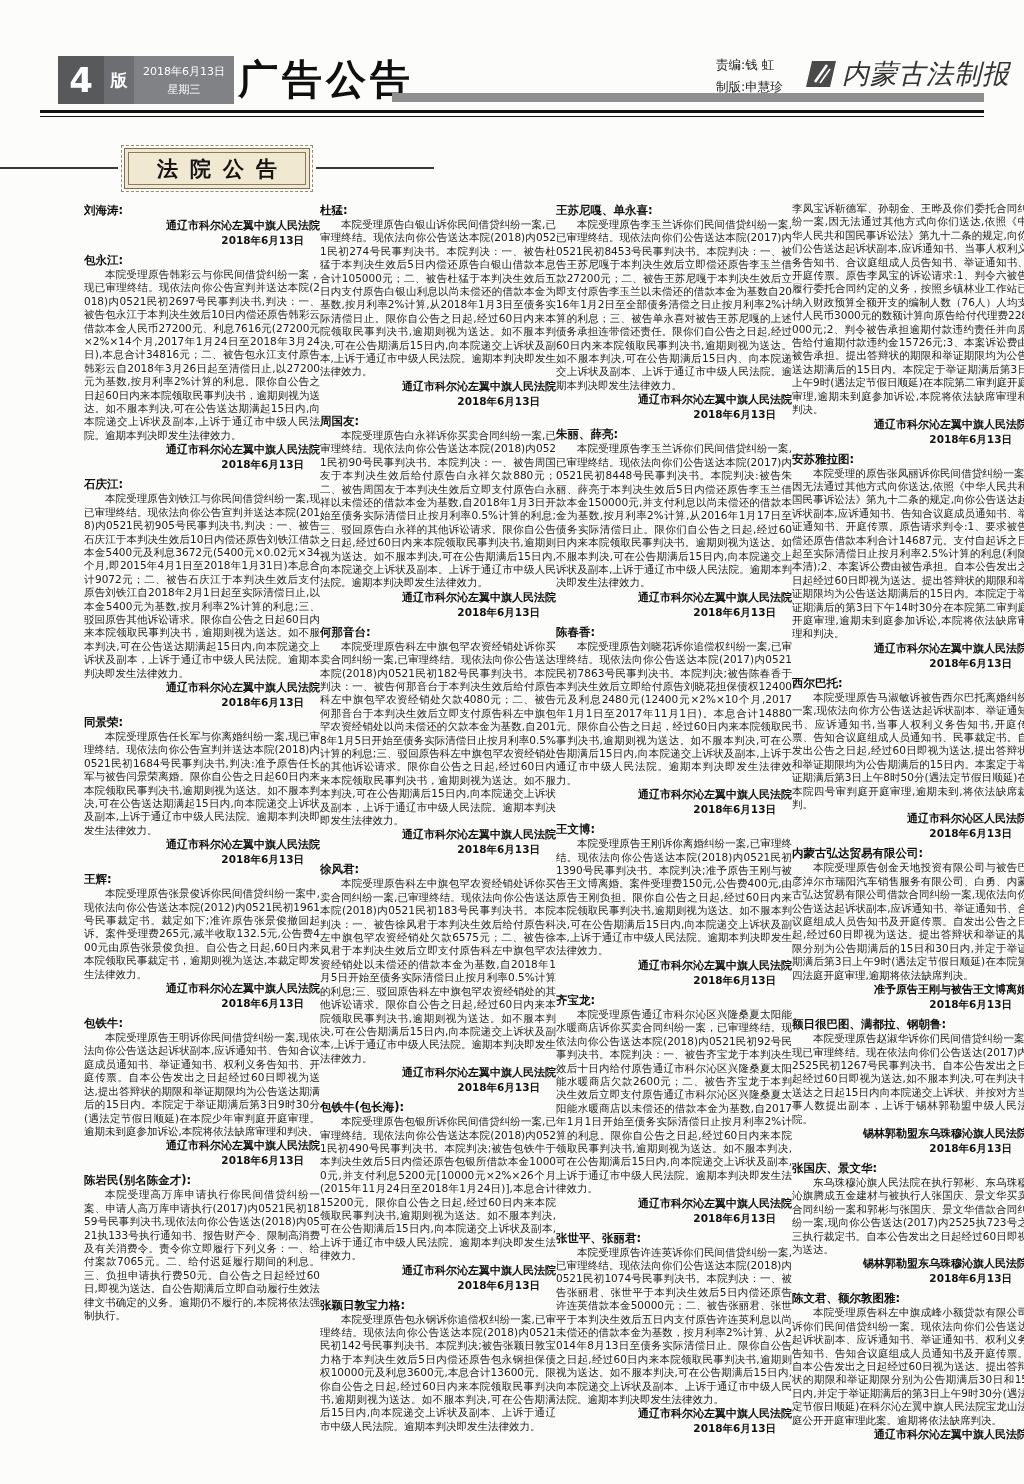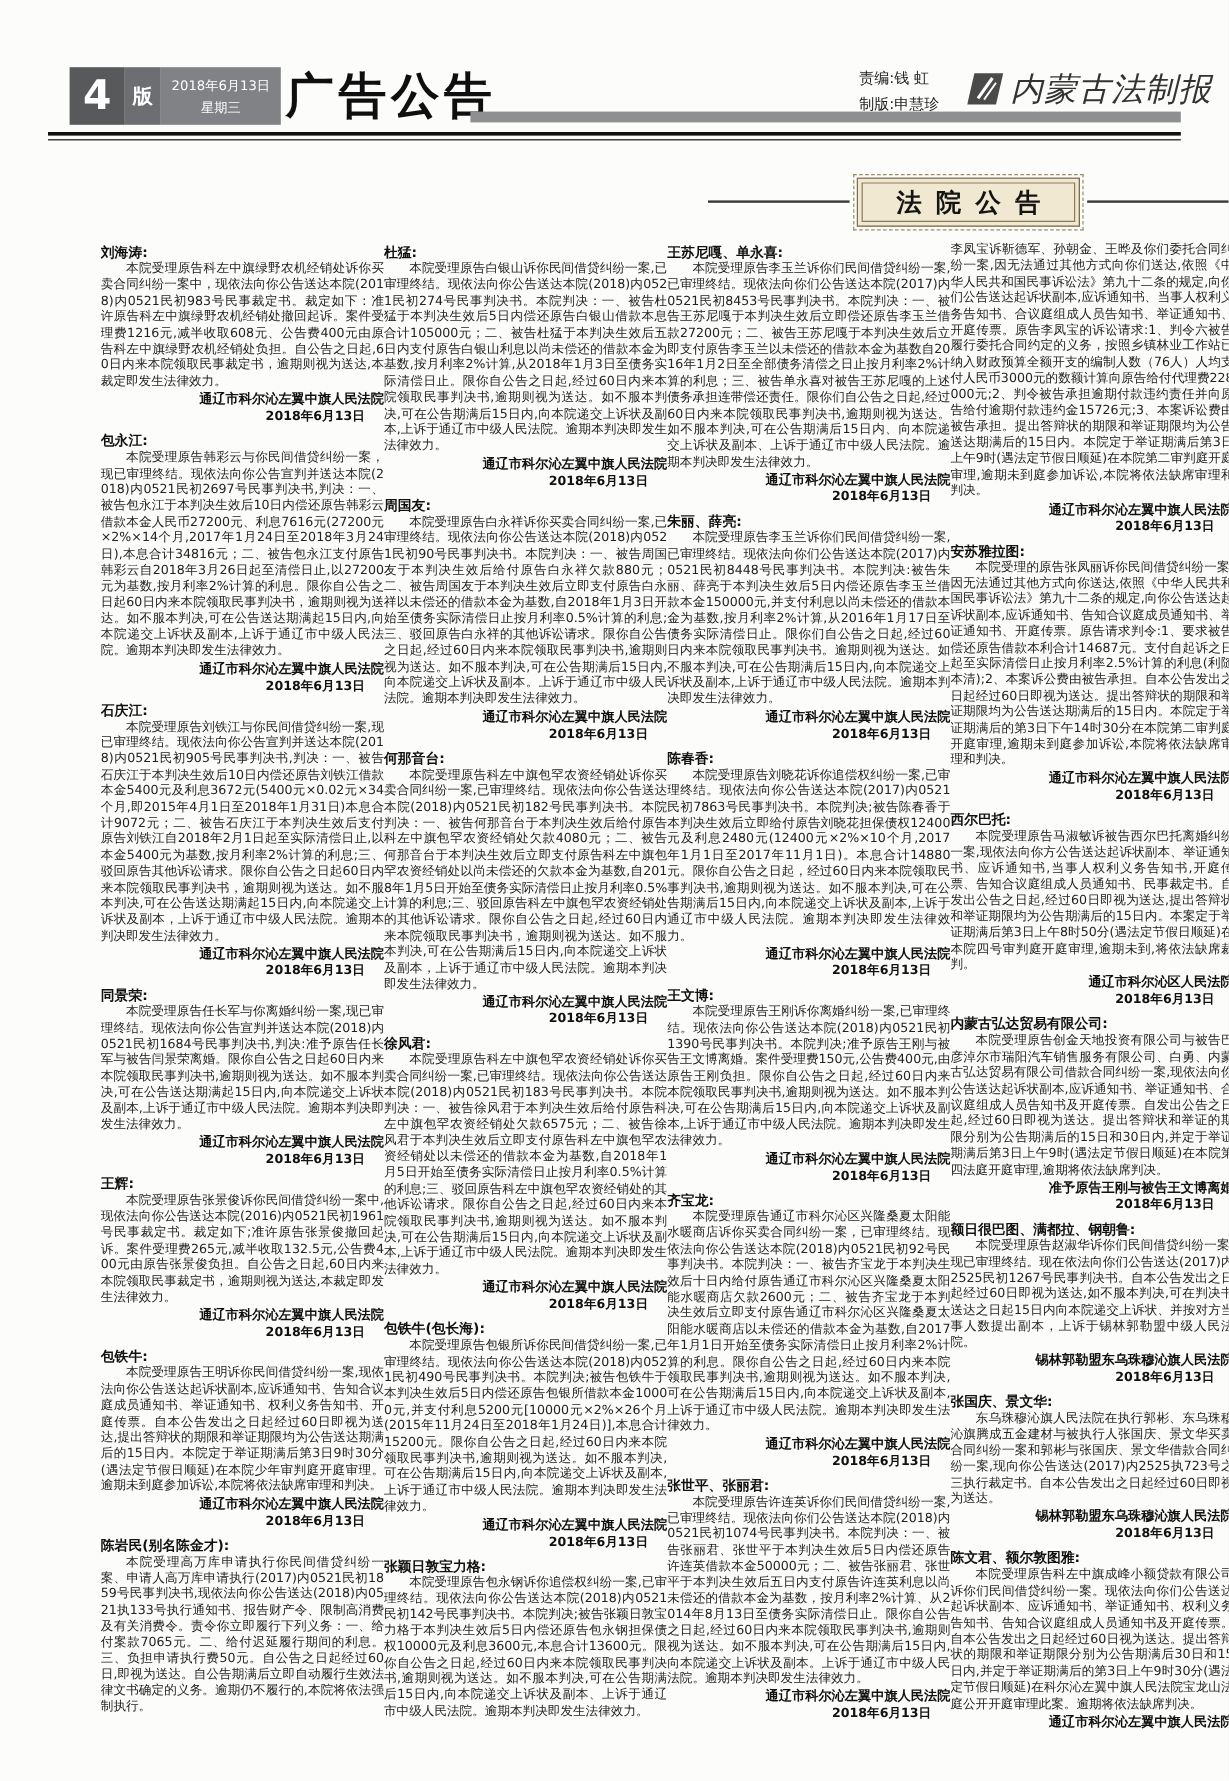--- a/index.html
+++ b/index.html
@@ -40,21 +40,21 @@
     font-family:"DejaVu Serif","Liberation Serif",serif;
     font-size:27px; font-weight:normal; font-style:italic; letter-spacing:1px; color:#333;
     white-space:nowrap;
   }
   .rule-thick { position:absolute; left:40px; top:110px; width:944px; height:3px; background:#111; }
   .rule-thin  { position:absolute; left:40px; top:116px; width:944px; height:1px; background:#111; }
 
   
   .banner {
     position:absolute; left:0; top:142px; width:1024px; height:52px;
-    display:flex; align-items:center; justify-content:flex-end;
+    display:flex; align-items:center; justify-content:flex-start;
   }
   .banner .line { width:118px; height:2px; background:#3a3a3a; }
   .banner .box {
     margin:0 6px; padding:9px 20px; background:#f1e8d2;
     border:1px solid #7c6c50;
     box-shadow: inset 0 0 0 3px #f1e8d2, inset 0 0 0 4px #8a7a5c, 0 0 0 2px #f1e8d2, 0 0 0 3px #b3a standing;
   }
   .banner .box {
     box-shadow: inset 0 0 0 3px #f1e8d2, inset 0 0 0 4px #8a7a5c;
     outline:1px dashed #9a8a68; outline-offset:2px;
@@ -114,21 +114,20 @@
   <div class="banner">
     <span class="line"></span>
     <span class="box">法院公告</span>
     <span class="line"></span>
   </div>
 
   <div class="columns">
       <div class="col">
   <div class="block">
     <div class="heading">刘海涛:</div>
-    <p class="body">本院受理原告科左中旗绿野农机经销处诉你买卖合同纠纷一案中，现依法向你公告送达本院(2018)内0521民初983号民事裁定书。裁定如下：准许原告科左中旗绿野农机经销处撤回起诉。案件受理费1216元,减半收取608元、公告费400元由原告科左中旗绿野农机经销处负担。自公告之日起,60日内来本院领取民事裁定书，逾期则视为送达,本裁定即发生法律效力。</p>
     <div class="sig-court">通辽市科尔沁左翼中旗人民法院</div>
     <div class="sig-date">2018年6月13日</div>
   </div>
 
   <div class="block">
     <div class="heading">包永江:</div>
     <p class="body">本院受理原告韩彩云与你民间借贷纠纷一案，现已审理终结。现依法向你公告宣判并送达本院(2018)内0521民初2697号民事判决书,判决：一、被告包永江于本判决生效后10日内偿还原告韩彩云借款本金人民币27200元、利息7616元(27200元×2%×14个月,2017年1月24日至2018年3月24日),本息合计34816元；二、被告包永江支付原告韩彩云自2018年3月26日起至清偿日止,以27200元为基数,按月利率2%计算的利息。限你自公告之日起60日内来本院领取民事判决书，逾期则视为送达。如不服本判决,可在公告送达期满起15日内,向本院递交上诉状及副本,上诉于通辽市中级人民法院。逾期本判决即发生法律效力。</p>
     <div class="sig-court">通辽市科尔沁左翼中旗人民法院</div>
     <div class="sig-date">2018年6月13日</div>
   </div>
@@ -142,21 +141,21 @@
 
   <div class="block">
     <div class="heading">同景荣:</div>
     <p class="body">本院受理原告任长军与你离婚纠纷一案,现已审理终结。现依法向你公告宣判并送达本院(2018)内0521民初1684号民事判决书,判决:准予原告任长军与被告闫景荣离婚。限你自公告之日起60日内来本院领取民事判决书,逾期则视为送达。如不服本判决,可在公告送达期满起15日内,向本院递交上诉状及副本,上诉于通辽市中级人民法院。逾期本判决即发生法律效力。</p>
     <div class="sig-court">通辽市科尔沁左翼中旗人民法院</div>
     <div class="sig-date">2018年6月13日</div>
   </div>
 
   <div class="block">
     <div class="heading">王辉:</div>
-    <p class="body">本院受理原告张景俊诉你民间借贷纠纷一案中,现依法向你公告送达本院(2016)内0521民初1961号民事裁定书。裁定如下;准许原告张景俊撤回起诉。案件受理费265元,减半收取132.5元,公告费400元由原告张景俊负担。自公告之日起,60日内来本院领取民事裁定书，逾期则视为送达,本裁定即发生法律效力。</p>
+    <p class="body">本院受理原告张景俊诉你民间借贷纠纷一案中,现依法向你公告送达本院(2012)内0521民初1961号民事裁定书。裁定如下;准许原告张景俊撤回起诉。案件受理费265元,减半收取132.5元,公告费400元由原告张景俊负担。自公告之日起,60日内来本院领取民事裁定书，逾期则视为送达,本裁定即发生法律效力。</p>
     <div class="sig-court">通辽市科尔沁左翼中旗人民法院</div>
     <div class="sig-date">2018年6月13日</div>
   </div>
 
   <div class="block">
     <div class="heading">包铁牛:</div>
     <p class="body">本院受理原告王明诉你民间借贷纠纷一案,现依法向你公告送达起诉状副本,应诉通知书、告知合议庭成员通知书、举证通知书、权利义务告知书、开庭传票。自本公告发出之日起经过60日即视为送达,提出答辩状的期限和举证期限均为公告送达期满后的15日内。本院定于举证期满后第3日9时30分(遇法定节假日顺延)在本院少年审判庭开庭审理。逾期未到庭参加诉讼,本院将依法缺席审理和判决。</p>
     <div class="sig-court">通辽市科尔沁左翼中旗人民法院</div>
     <div class="sig-date">2018年6月13日</div>
   </div>

